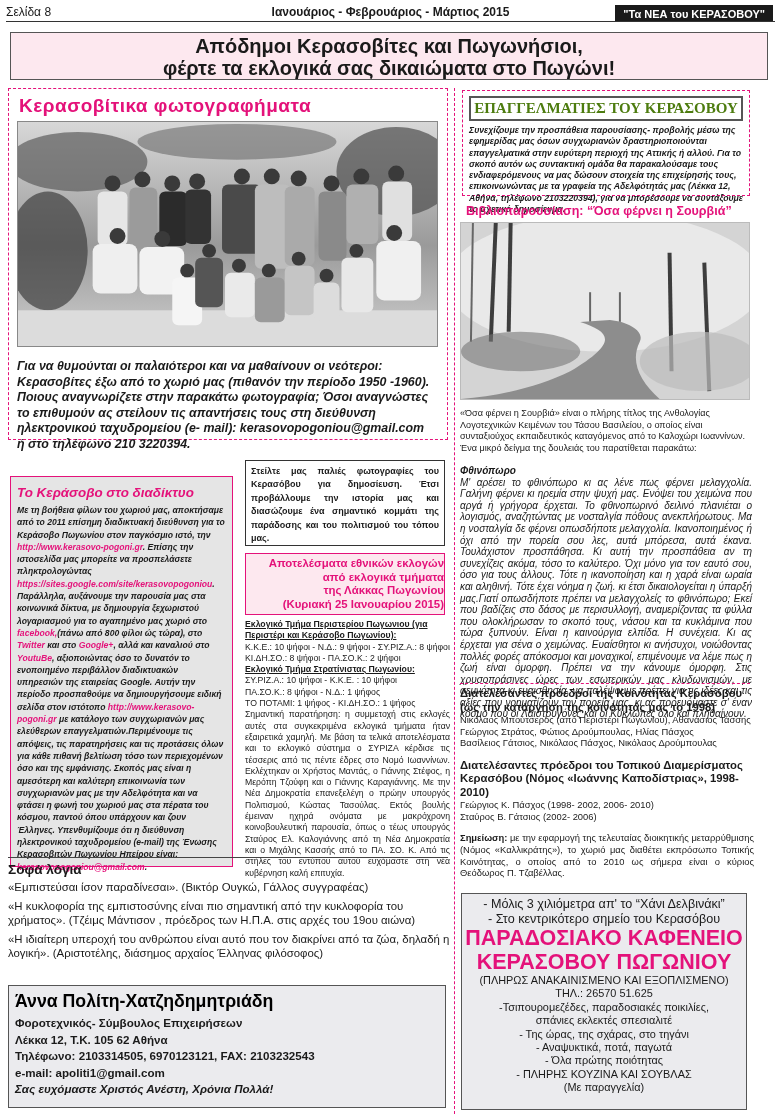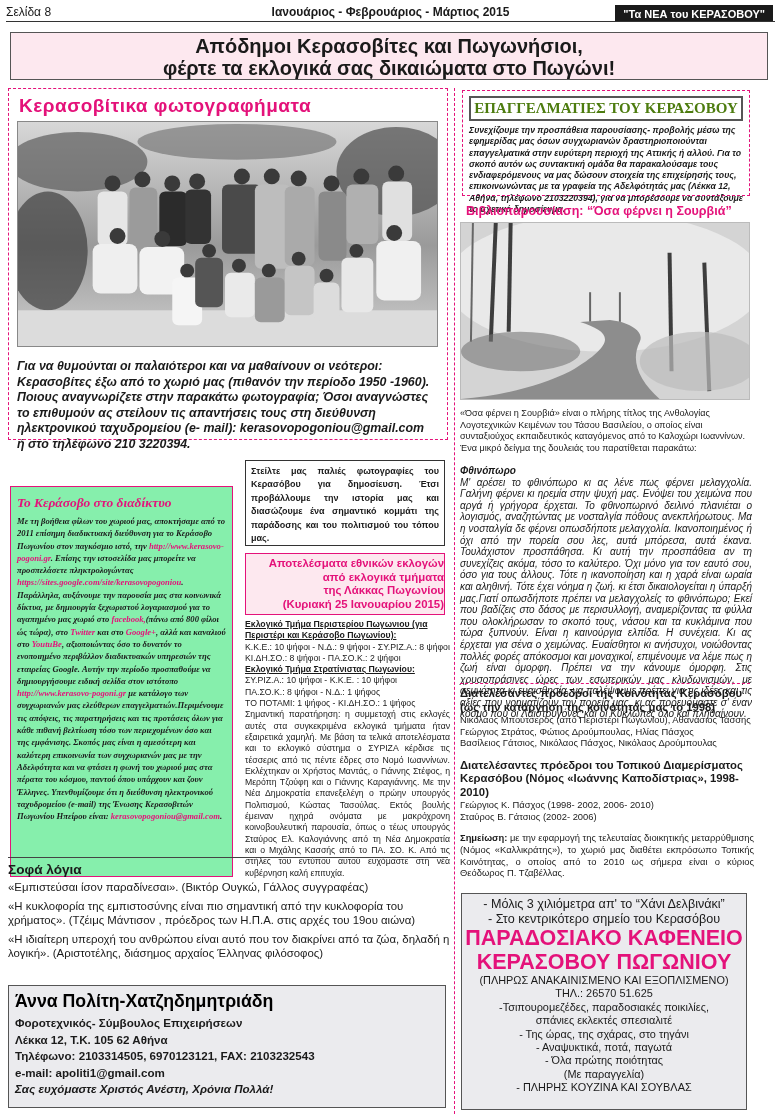--- a/index.html
+++ b/index.html
@@ -39,21 +39,21 @@
   .presidents .names { font-size: 9.4px; line-height: 11.6px; }
   .presidents .block2 { margin-top: 10px; }
   .note { margin-top: 10px; font-size: 9.4px; line-height: 11.6px; text-align: justify; }
   .note b { font-weight: bold; }
 
   .cafe-box { position: absolute; left: 461px; top: 893px; width: 286px; height: 217px; background: #ebebee; border: 1.5px solid #555; text-align: center; padding-top: 3px; }
   .cafe-box .line { font-size: 12.6px; line-height: 14.5px; }
   .cafe-box .big { font-size: 21.5px; font-weight: bold; color: #e4127a; line-height: 24px; }
   .cafe-box .small { font-size: 10.9px; line-height: 13.4px; }
 
-  .web-box { position: absolute; left: 10px; top: 486px; width: 223px; height: 391px; background: #86efac; border: 1.5px solid #e4127a; padding: 8px 6px; font-family: Liberation Serif, serif; }
+  .web-box { position: absolute; left: 10px; top: 476px; width: 223px; height: 391px; background: #e5e5e5; border: 1.5px solid #e4127a; padding: 8px 6px; }
   .web-title { font-size: 13.4px; font-weight: bold; font-style: italic; color: #e4127a; margin-bottom: 4px; }
   .web-text { font-size: 8.6px; font-weight: bold; font-style: italic; line-height: 12.3px; }
   .web-text .link { color: #e4127a; }
 
   .send-box { position: absolute; left: 245px; top: 460px; width: 200px; height: 86px; border: 1.5px solid #333; padding: 4px 5px; font-size: 9px; font-weight: bold; line-height: 13.4px; text-align: justify; }
 
   .results-box { position: absolute; left: 245px; top: 553px; width: 200px; height: 62px; background: #fde8ef; border: 1.5px solid #e4127a; text-align: right; font-size: 11.4px; font-weight: bold; color: #e4127a; line-height: 13.5px; padding-top: 3px; }
 
   .results-text { position: absolute; left: 245px; top: 619px; width: 205px; font-size: 8.7px; line-height: 11.3px; }
   .results-text .sec { font-weight: bold; text-decoration: underline; display: block; }
@@ -207,22 +207,22 @@
   <div class="line">- Στο κεντρικότερο σημείο του Κερασόβου</div>
   <div class="big">ΠΑΡΑΔΟΣΙΑΚΟ ΚΑΦΕΝΕΙΟ</div>
   <div class="big">ΚΕΡΑΣΟΒΟΥ ΠΩΓΩΝΙΟΥ</div>
   <div class="small">(ΠΛΗΡΩΣ ΑΝΑΚΑΙΝΙΣΜΕΝΟ ΚΑΙ ΕΞΟΠΛΙΣΜΕΝΟ)</div>
   <div class="small">ΤΗΛ.: 26570 51.625</div>
   <div class="small">-Τσιπουρομεζέδες, παραδοσιακές ποικιλίες,</div>
   <div class="small">σπάνιες εκλεκτές σπεσιαλιτέ</div>
   <div class="small">- Της ώρας, της σχάρας, στο τηγάνι</div>
   <div class="small">- Αναψυκτικά, ποτά, παγωτά</div>
   <div class="small">- Όλα πρώτης ποιότητας</div>
+  <div class="small">- ΠΛΗΡΗΣ ΚΟΥΖΙΝΑ ΚΑΙ ΣΟΥΒΛΑΣ</div>
   <div class="small">(Με παραγγελία)</div>
-  <div class="small">- ΠΛΗΡΗΣ ΚΟΥΖΙΝΑ ΚΑΙ ΣΟΥΒΛΑΣ</div>
 </div>
 
 <div class="web-box">
   <div class="web-title">Το Κεράσοβο στο διαδίκτυο</div>
   <div class="web-text"><span> Με τη βοήθεια φίλων του χωριού μας, αποκτήσαμε από το 2011 επίσημη διαδικτυακή διεύθυνση για το Κεράσοβο Πωγωνίου στον παγκόσμιο ιστό, την </span><span class="link">http://www.kerasovo-pogoni.gr</span><span>. Επίσης την ιστοσελίδα μας μπορείτε να προσπελάσετε πληκτρολογώντας </span><span class="link">https://sites.google.com/site/kerasovopogoniou</span><span>. Παράλληλα, αυξάνουμε την παρουσία μας στα κοινωνικά δίκτυα, με δημιουργία ξεχωριστού λογαριασμού για το αγαπημένο μας χωριό στο </span><span class="link">facebook,</span><span>(πάνω από 800 φίλοι ώς τώρα), στο </span><span class="link">Twitter</span><span> και στο </span><span class="link">Google+</span><span>, αλλά και καναλιού στο </span><span class="link">YoutuBe</span><span>, αξιοποιώντας όσο το δυνατόν το ενοποιημένο περιβάλλον διαδικτυακών υπηρεσιών της εταιρείας Google. Αυτήν την περίοδο προσπαθούμε να δημιουργήσουμε ειδική σελίδα στον ιστότοπο </span><span class="link">http://www.kerasovo-pogoni.gr</span><span> με κατάλογο των συγχωριανών μας ελεύθερων επαγγελματιών.Περιμένουμε τις απόψεις, τις παρατηρήσεις και τις προτάσεις όλων για κάθε πιθανή βελτίωση τόσο των περιεχομένων όσο και της εμφάνισης. Σκοπός μας είναι η αμεσότερη και καλύτερη επικοινωνία των συγχωριανών μας με την Αδελφότητα και να φτάσει η φωνή του χωριού μας στα πέρατα του κόσμου, παντού όπου υπάρχουν και ζουν Έλληνες. Υπενθυμίζουμε ότι η διεύθυνση ηλεκτρονικού ταχυδρομείου (e-mail) της Ένωσης Κερασοβιτών Πωγωνίου Ηπείρου είναι: </span><span class="link">kerasovopogoniou@gmail.com</span><span>.</span></div>
 </div>
 
 <div class="send-box">Στείλτε μας παλιές φωτογραφίες του Κερασόβου για δημοσίευση. Έτσι προβάλλουμε την ιστορία μας και διασώζουμε ένα σημαντικό κομμάτι της παράδοσης και του πολιτισμού του τόπου μας.</div>
 
 <div class="results-box">

